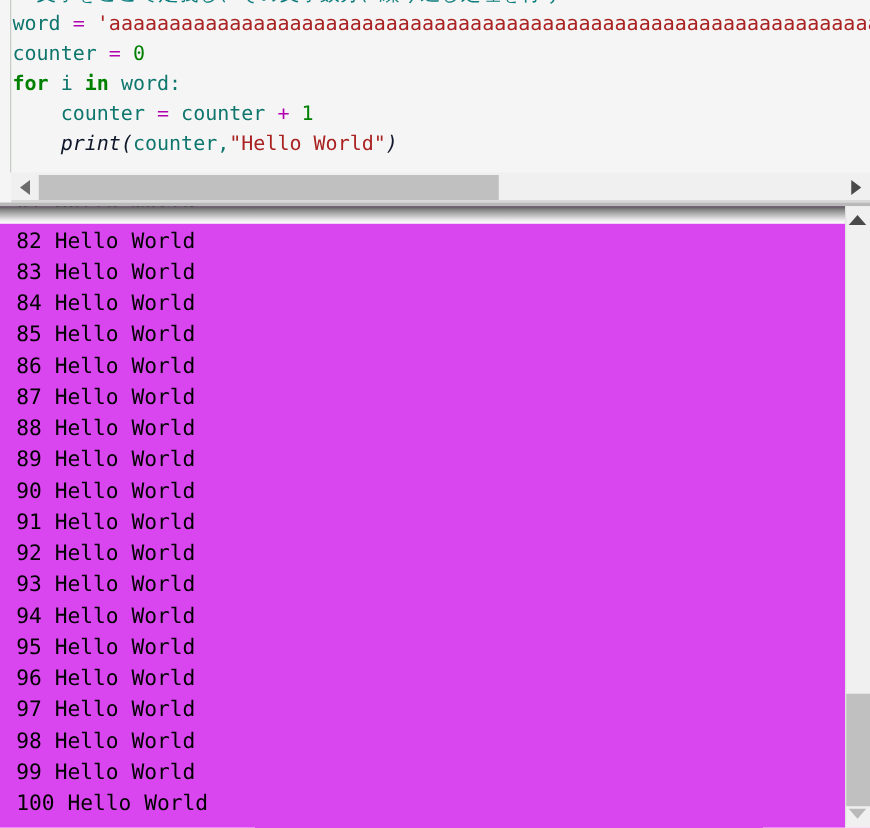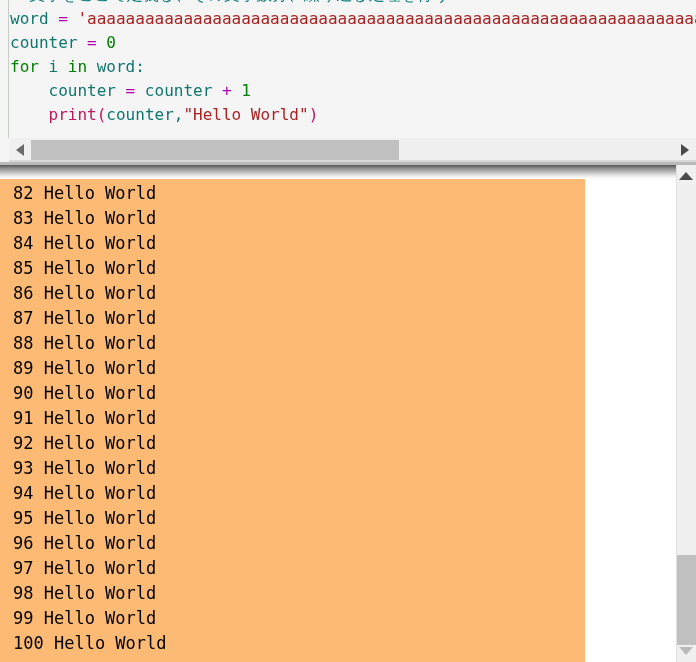--- a/index.html
+++ b/index.html
@@ -43,22 +43,22 @@
   }
   .code-line {
     white-space: pre;
     height: 24px;
     overflow: hidden;
   }
   .tok-comment { color: #0e7d7d; }
   .tok-string  { color: #aa2222; }
   .tok-op      { color: #b000b0; }
   .tok-num     { color: #008000; }
-  .tok-kw      { color: #008000; font-weight: normal; }
-  .tok-fn      { color: #be185d; }
+  .tok-kw      { color: #008000; font-weight: bold; }
+  .tok-fn      { color: #0f172a; font-style: italic; }
   .tok-plain   { color: #0f766e; }
 
   
   #h-scrollbar {
     position: absolute;
     left: 9px;
     top: 138px;
     width: 687px;
     height: 24px;
     background: #f0f0f0;
@@ -135,23 +135,23 @@
     background: linear-gradient(to bottom, #555555 0%, #8a8a8a 22%, #c4c4c4 55%, #ededed 80%, #ffffff 100%);
     pointer-events: none;
     z-index: 5;
   }
 
   
   #output-pane {
     position: absolute;
     left: 0;
     top: 165px;
-    width: 585px;
+    width: 676px;
     height: 497px;
-    background: #fdba74;
+    background: #d946ef;
     overflow: hidden;
   }
   #output-text {
     position: absolute;
     left: 13px;
     top: -9px;
     white-space: pre;
     font-family: "DejaVu Sans Mono", monospace;
     font-size: 17px;
     line-height: 25px;

